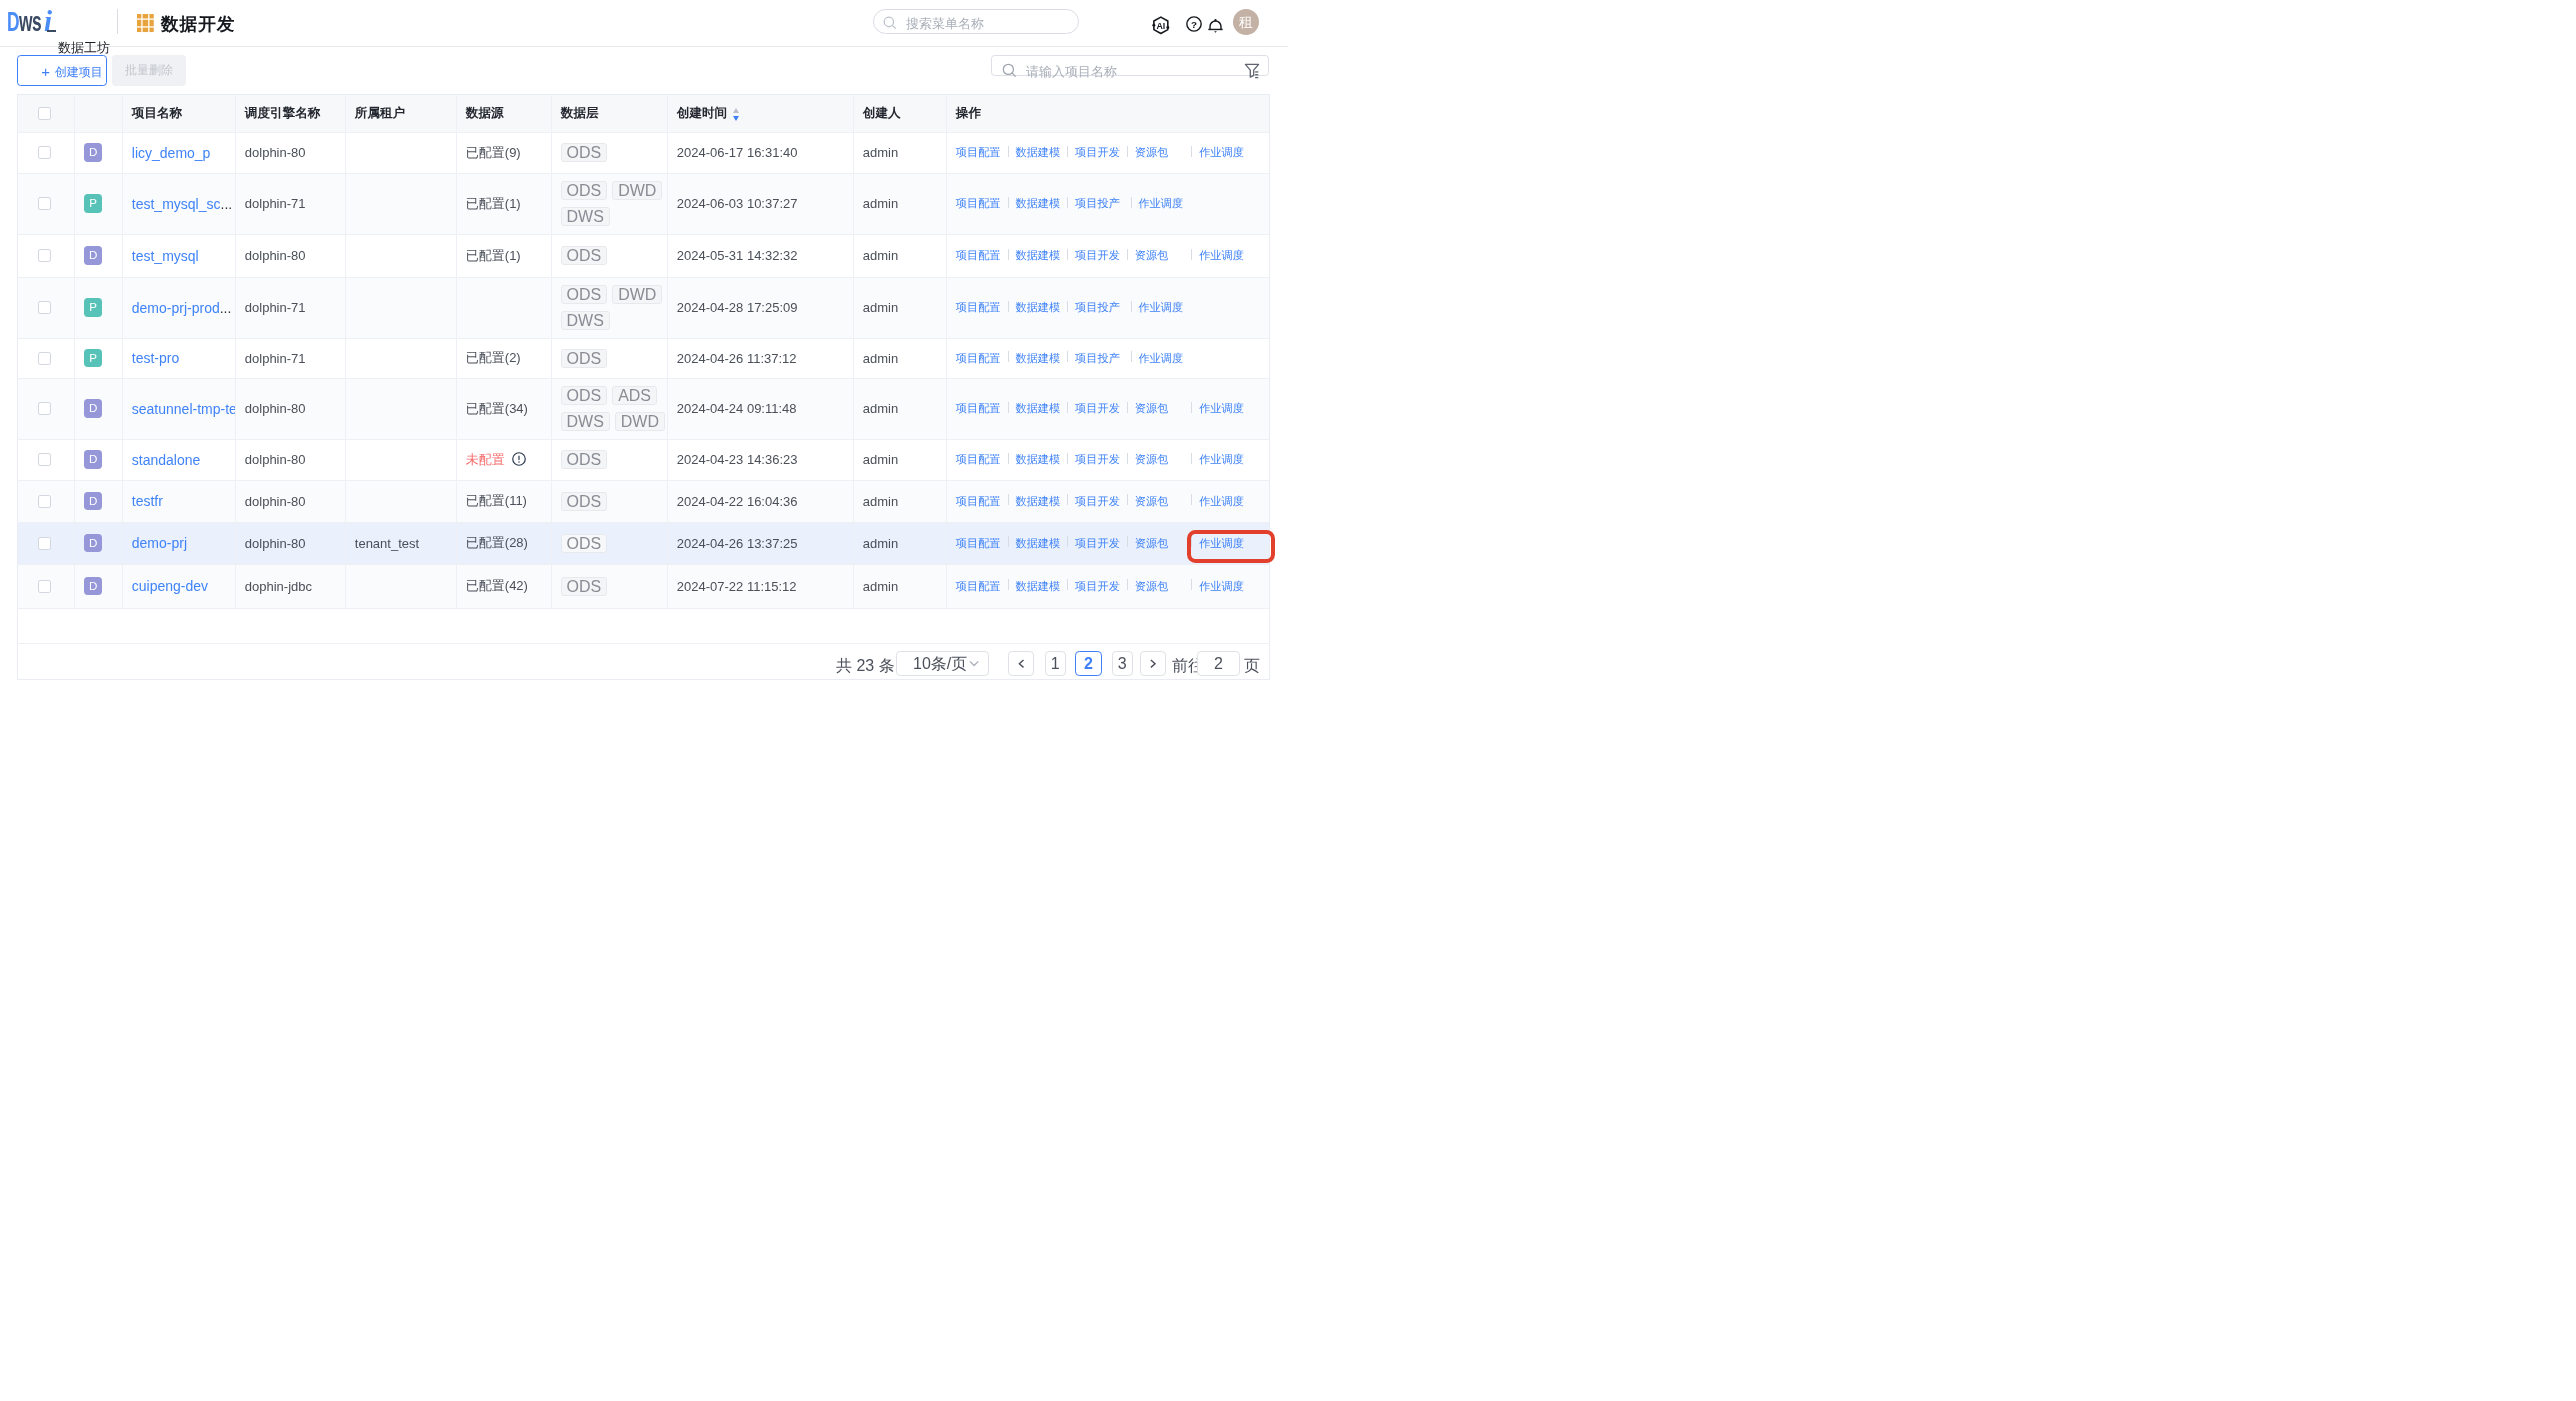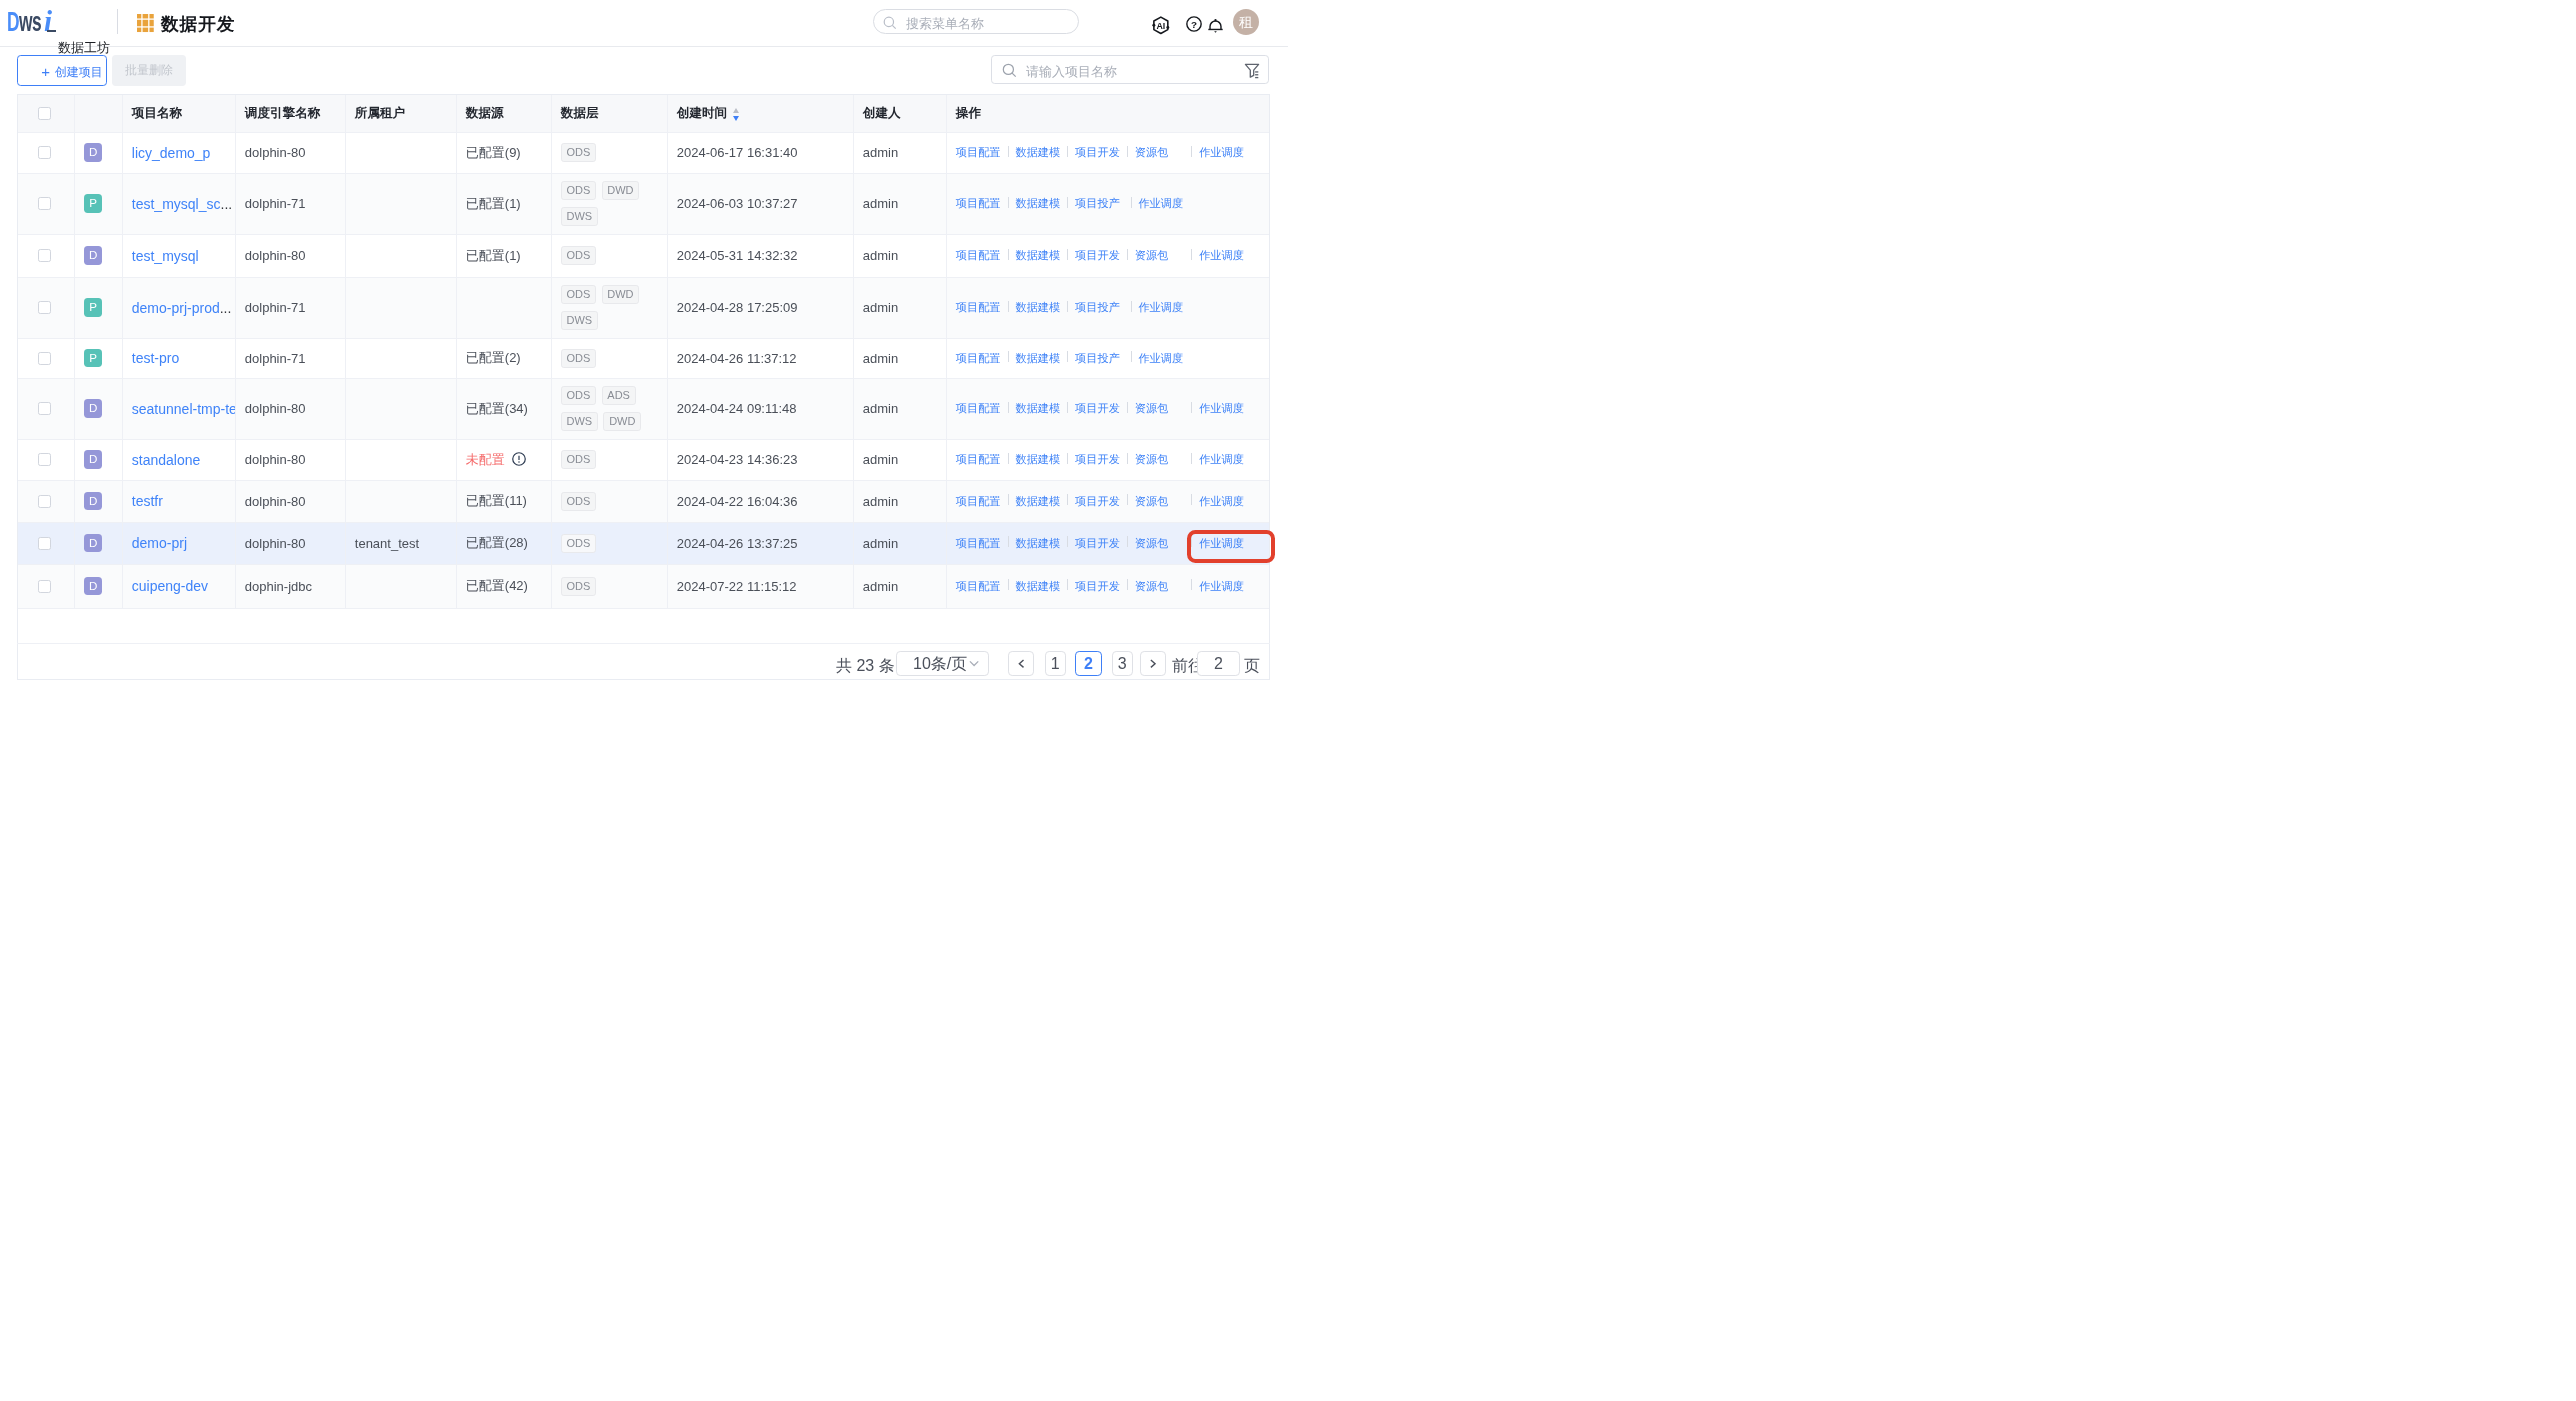--- a/index.html
+++ b/index.html
@@ -20,41 +20,41 @@
 .tb-search { position:absolute; left:873px; top:9.3px; width:206px; height:25px; border:0.9px solid #dadde3; border-radius:13px; color:#a9aeb8; font-size:13px; }
 .tb-search svg { position:absolute; left:9.3px; top:5.6px; }
 .tb-search span { position:absolute; left:32px; top:4.7px; }
 .tbicon { position:absolute; top:16px; }
 .avatar { position:absolute; left:1233px; top:9.3px; width:26px; height:26px; border-radius:50%; background:#c4b1a6; color:#fff; font-size:14px; text-align:center; line-height:26px; }
 
 
 .btn-blue { position:absolute; left:17px; top:55px; width:90px; height:31px; border:0.9px solid #3e7ff7; border-radius:3.7px; background:#fff; color:#3e7ff7; font-size:12px; line-height:29px; text-align:center;padding-left:20px; }
 .btn-blue .plus { font-size:15px; font-weight:400; margin-right:4.7px; position:relative; top:0.5px; }
 .btn-gray { position:absolute; left:112px; top:55px; width:74px; height:31px; border-radius:3.7px; background:#eff1f4; color:#c2c6cd; font-size:12px; line-height:31px; text-align:center; }
-.search2 { position:absolute; left:991px; top:55px; width:278px; height:29px; border:0.9px solid #dcdfe6; border-radius:3.7px; font-size:13px; color:#a9aeb8; }
+.search2 { position:absolute; left:991px; top:55px; width:278px; height:21px; border:0.9px solid #dcdfe6; border-radius:3.7px; font-size:13px; color:#a9aeb8; }
 .search2 .mg { position:absolute; left:10.2px; top:6.5px; }
 .search2 span { position:absolute; left:34px; top:6.5px; }
 .search2 .fun { position:absolute; right:8.4px; top:6.5px; }
 
 
 .card { position:absolute; left:17px; top:94px; width:1253px; height:586px; border:0.9px solid #e9ecf2; background:#fff; }
 table { border-collapse:collapse; table-layout:fixed; width:1251px; font-size:13px; color:#4a4f58; }
 th, td { border-right:0.9px solid #eef0f5; border-bottom:0.9px solid #eef0f5; padding:0 0 0 9.3px; text-align:left; vertical-align:middle; overflow:hidden; white-space:nowrap; }
 th:last-child, td:last-child { border-right:none; }
 th { background:#f7f8fa; font-weight:600; color:#23272f; font-size:12.6px; height:37px; }
 tr.z { background:#fafbfc; }
 tr.hl { background:#eaf0fc; }
 .cbx { width:13px; height:13px; border:0.9px solid #d2d6de; border-radius:2.3px; background:#fff; margin-left:19.5px; }
 td.ck, th.ck { padding:0; }
 .bd { display:inline-block; width:18.6px; height:18.6px; border-radius:3.7px; color:#fff; text-align:center; line-height:18.6px; font-size:11.6px; font-weight:400; }
 .bD { background:#9597d8; }
 .bP { background:#57c2b7; }
 .lnk { color:#3f83f8; font-size:14px; }
 .dots { color:#32343a; font-size:14px; }
-.tag { display:inline-block; height:19px; line-height:17px; padding:0 4.7px; background:#f4f5f6; border:0.9px solid #e8e9ec; border-radius:2.8px; color:#888c94; font-size:11px; margin-right:5.6px; }
+.tag { display:inline-block; height:19px; line-height:17px; padding:0 4.7px; background:#f4f5f6; border:0.9px solid #e8e9ec; border-radius:2.8px; color:#888c94; font-size:16px; margin-right:5.6px; }
 .tagrow { line-height:0; }
 .tagrow + .tagrow { margin-top:6.5px; }
 .red { color:#f56c6c; }
 .warn { display:inline-block; vertical-align:-2.3px; margin-left:7.4px; }
 .ops { font-size:11.2px; color:#3e82f7; }
 .ops .sep { display:inline-block; width:0.9px; height:11.2px; background:#d8dce3; margin:0 7px; vertical-align:-0.9px; }
 .ops .gap { margin-left:23px; }
 .ops .g2 { margin-left:10.7px; }
 .caret { display:inline-flex; flex-direction:column; align-items:center; vertical-align:3.7px; margin-left:5.6px; }
 .caret .up { width:0; height:0; border-left:3.3px solid transparent; border-right:3.3px solid transparent; border-bottom:5.6px solid #b9bdc6; margin-bottom:2.8px; }

